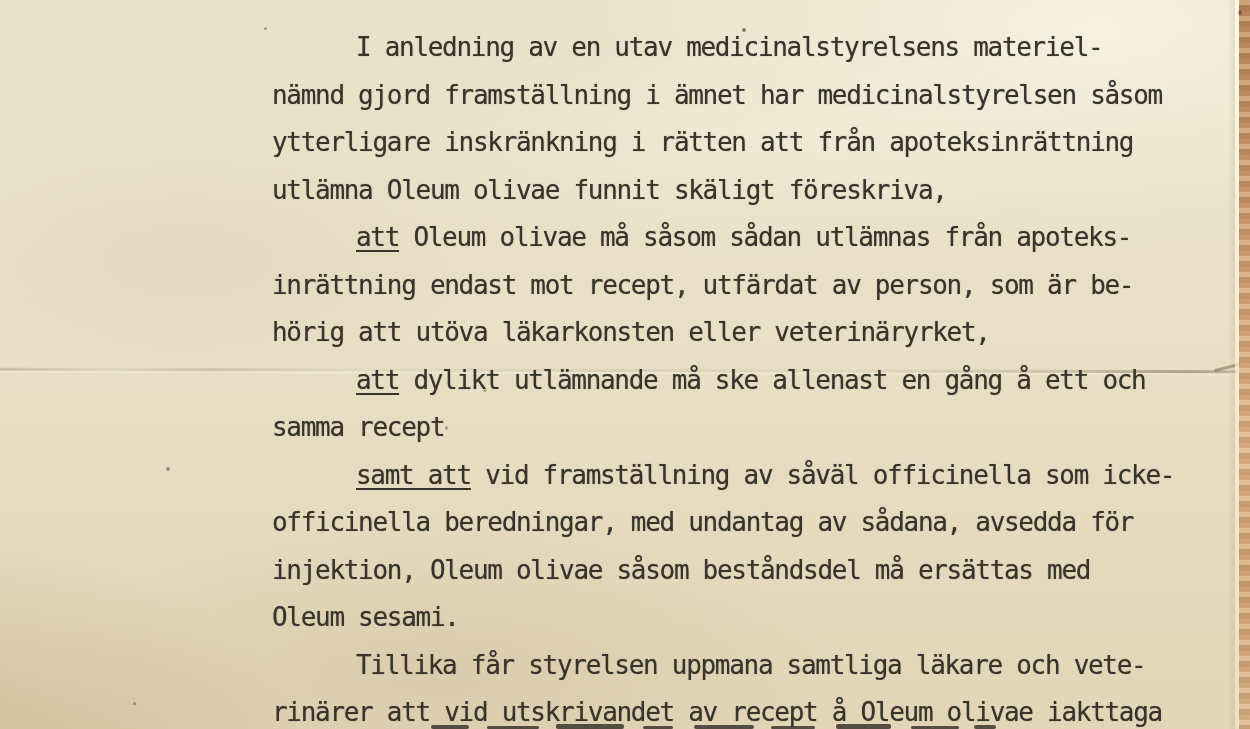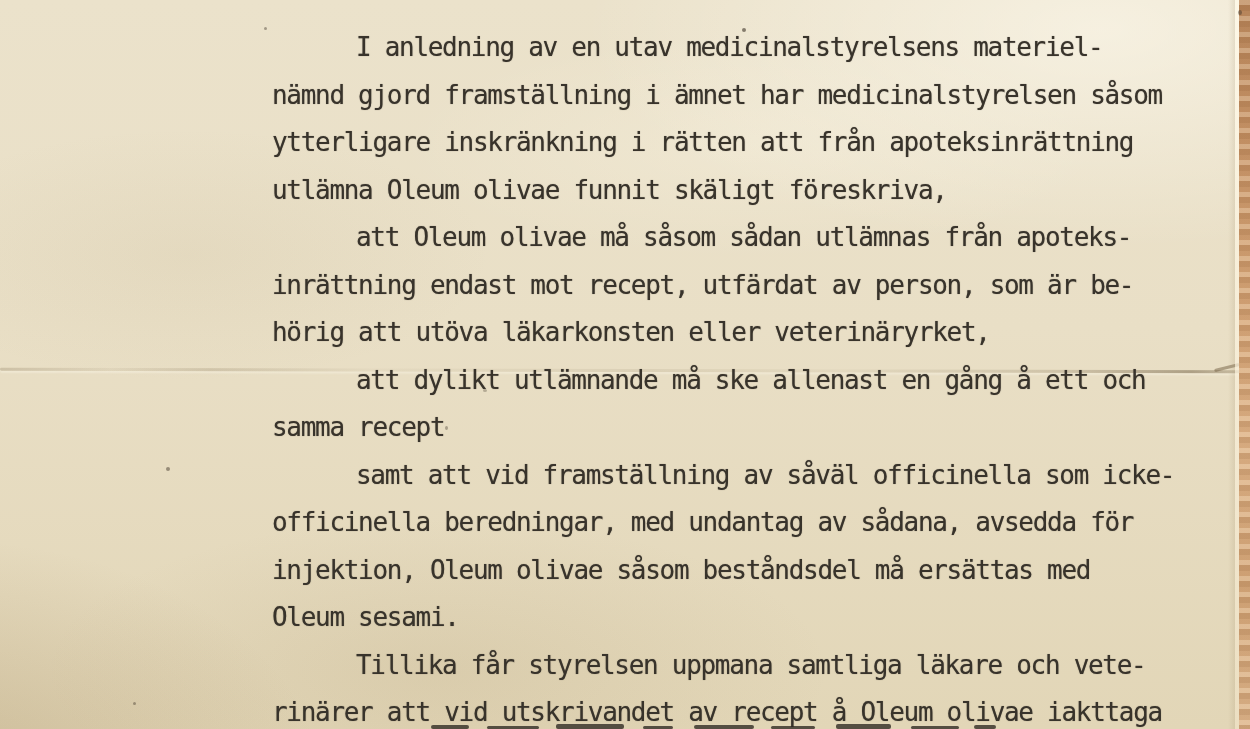--- a/index.html
+++ b/index.html
@@ -82,20 +82,21 @@
     color: #38332b;
     font-size: 26px;
     letter-spacing: -1.3px;
     line-height: 47.5px;
     white-space: pre;
     text-shadow: 0 0 1px rgba(56,51,43,0.55);
   }
   .line { height: 47.5px; }
   .line.indent { padding-left: 84px; }
   .u {
+    text-decoration: underline;
     text-decoration-thickness: 2px;
     text-underline-offset: 4px;
   }
   
   .speck {
     position: absolute;
     border-radius: 50%;
     background: rgba(62,52,40,0.6);
   }
   

